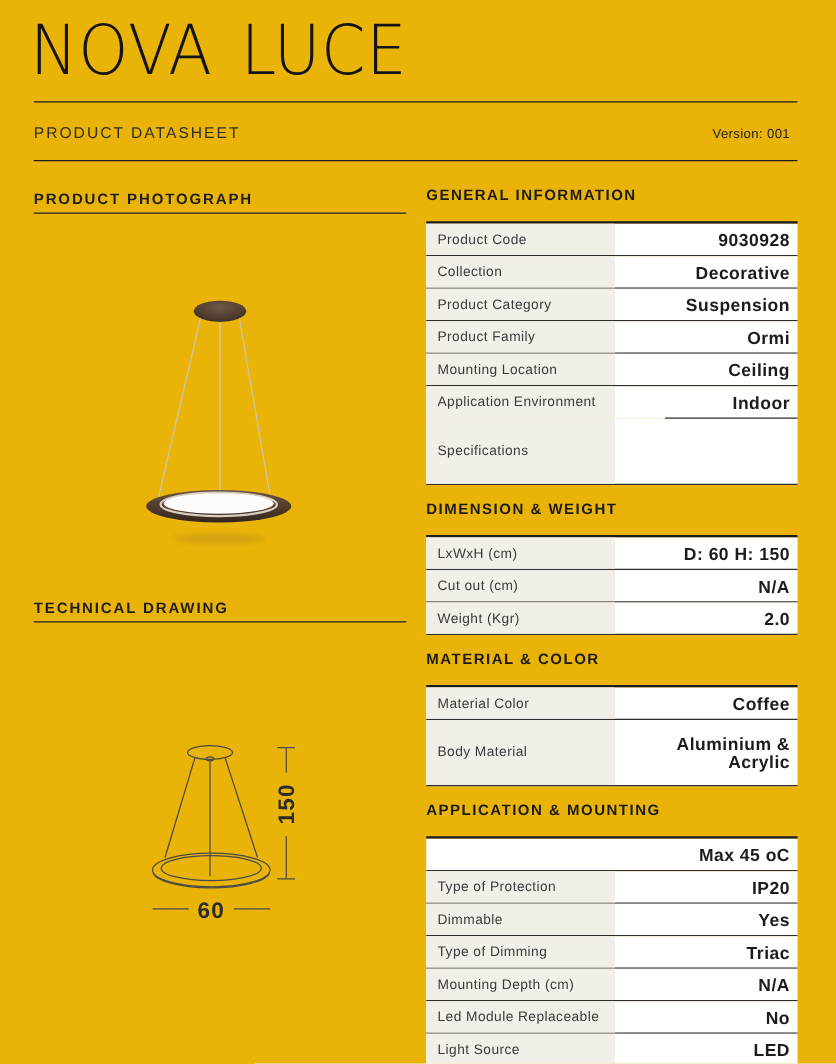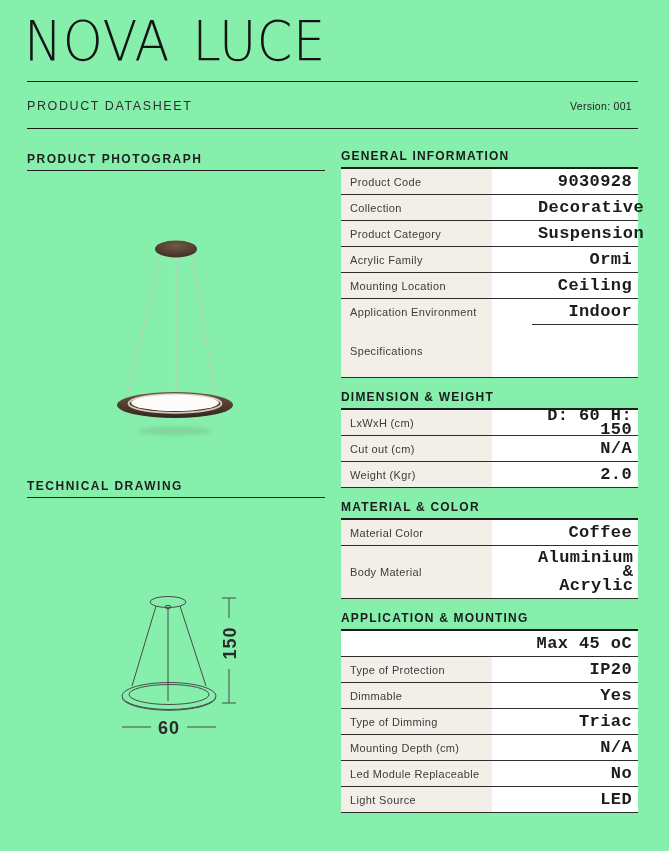--- a/index.html
+++ b/index.html
@@ -1,17 +1,17 @@
 <!DOCTYPE html>
 <html><head>
 <meta charset="utf-8">
 <style>
   html,body{margin:0;padding:0;background:#fff;}
   .page{
-    position:relative;width:669px;height:851px;background:#86efac;overflow:hidden;
+    position:relative;width:669px;height:851px;background:#eab308;overflow:hidden;
     font-family:"Liberation Sans","DejaVu Sans",sans-serif;color:#1d1d1d;
   }
   
   .logo{
     position:absolute;left:24px;top:14px;
     font-family:"DejaVu Sans","Liberation Sans",sans-serif;
     font-weight:200;font-size:51px;line-height:51px;letter-spacing:.5px;word-spacing:6px;
     color:#141414;transform:scaleY(1.08);transform-origin:left top;white-space:nowrap;
   }
   .rule{position:absolute;left:27px;width:611px;height:1px;background:#1c1c1c;}
@@ -31,33 +31,33 @@
   }
   #photo-heading{top:153px;}
   #drawing-heading{top:480px;}
   .fig{position:absolute;left:27px;}
   #photo-svg{top:178px;}
   #drawing-svg{top:505px;}
   
   .right-col{position:absolute;left:341px;top:150px;width:297px;}
   .sec-heading{
     margin-top:13px;font-size:12px;line-height:12px;font-weight:700;letter-spacing:1.2px;
-    color:#1b1b1b;padding-bottom:5px;border-bottom:2px solid #1d1d1d;
+    color:#1b1b1b;padding-bottom:15px;border-bottom:2px solid #1d1d1d;
   }
   .sec-heading:first-child{margin-top:0;}
   .spec-row{display:flex;height:26px;border-bottom:1px solid #2d2d2d;background:#fff;box-sizing:border-box;gap:40px;}
   .spec-row .label{
     flex:0 0 151px;box-sizing:border-box;background:#f2efe9;
     display:flex;align-items:center;padding:0 9px;
     font-size:11px;letter-spacing:.35px;color:#3b3b3b;
   }
   .spec-row .value{
     flex:1;display:flex;align-items:center;justify-content:flex-end;
-    padding:0 6px;font-size:17px;font-weight:700;letter-spacing:.4px;color:#1c1c1c;
-    text-align:right;white-space:pre-line;line-height:14px;font-family:Liberation Mono, monospace;
+    padding:0 6px;font-size:14px;font-weight:700;letter-spacing:.4px;color:#1c1c1c;
+    text-align:right;white-space:pre-line;line-height:14px;
   }
   .spec-row.tall{height:53px;}
   .spec-row.partial{border-bottom:none;}
   .spec-row.partial .value{border-bottom:1px solid #2d2d2d;}
 </style>
 </head>
 <body>
 
 <div class="page">
 
@@ -135,21 +135,21 @@
       </div>
       <div class="spec-row">
         <div class="cell label">Collection</div>
         <div class="cell value">Decorative</div>
       </div>
       <div class="spec-row">
         <div class="cell label">Product Category</div>
         <div class="cell value">Suspension</div>
       </div>
       <div class="spec-row">
-        <div class="cell label">Acrylic Family</div>
+        <div class="cell label">Product Family</div>
         <div class="cell value">Ormi</div>
       </div>
       <div class="spec-row">
         <div class="cell label">Mounting Location</div>
         <div class="cell value">Ceiling</div>
       </div>
       <div class="spec-row partial">
         <div class="cell label">Application Environment</div>
         <div class="cell value">Indoor</div>
       </div>

